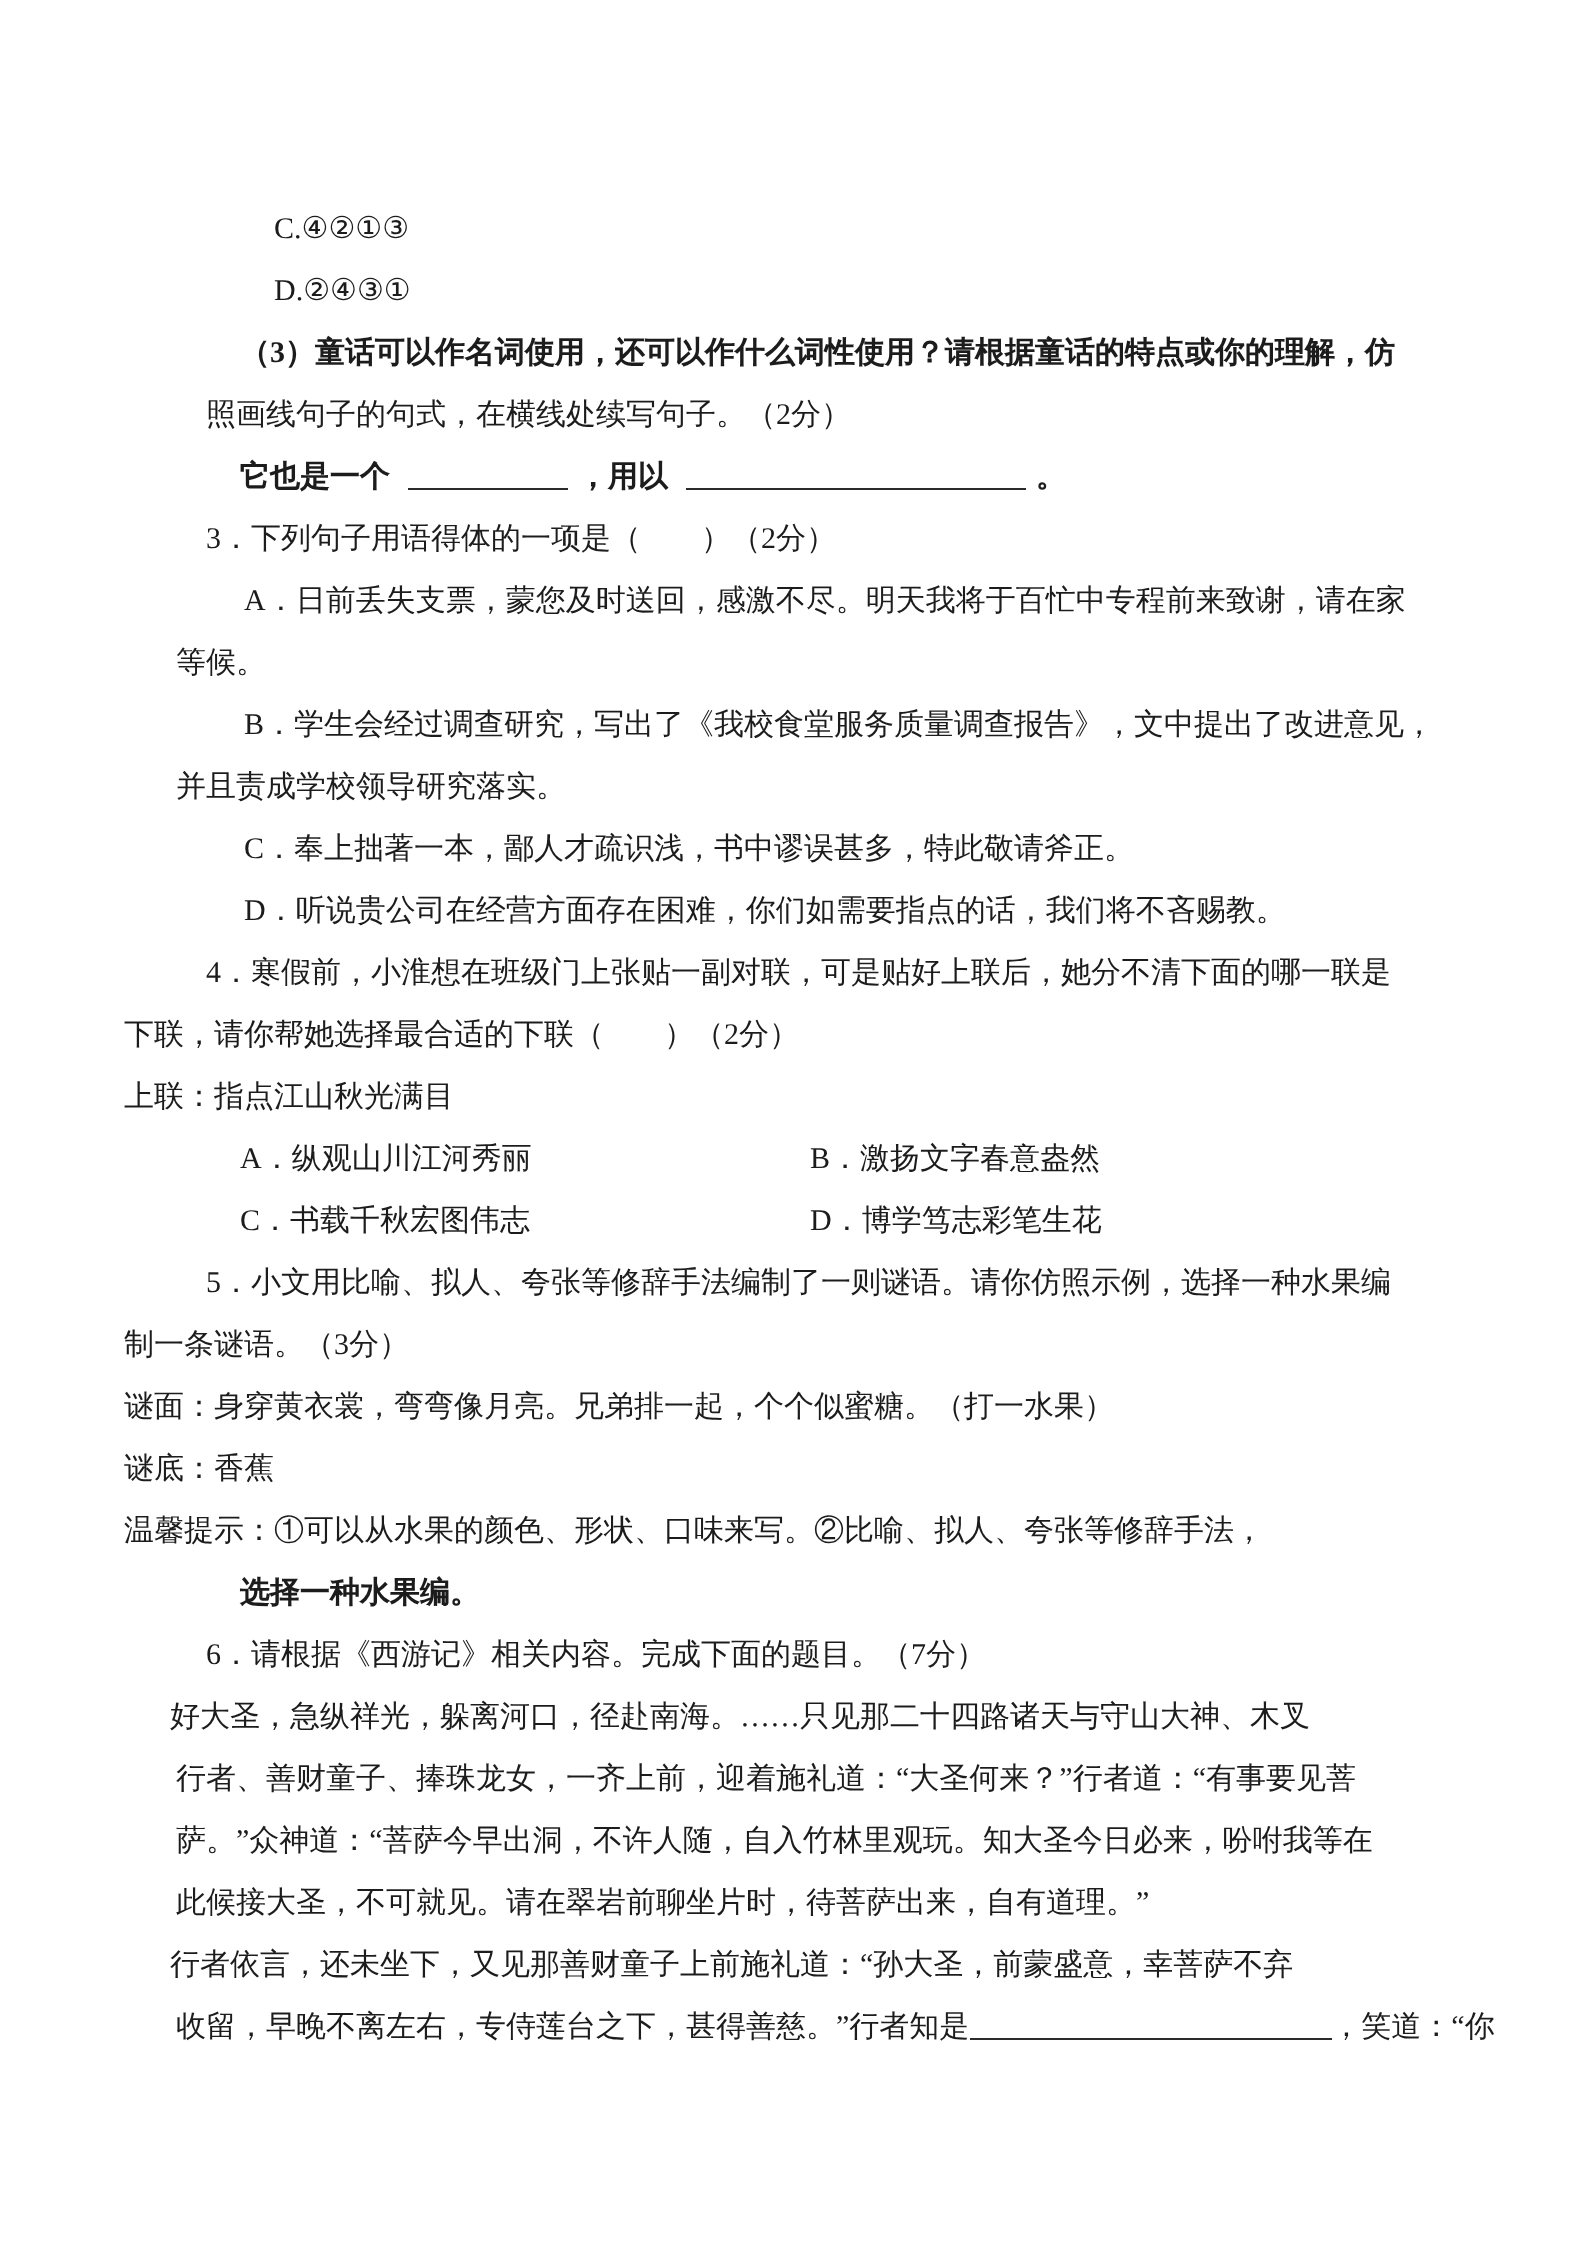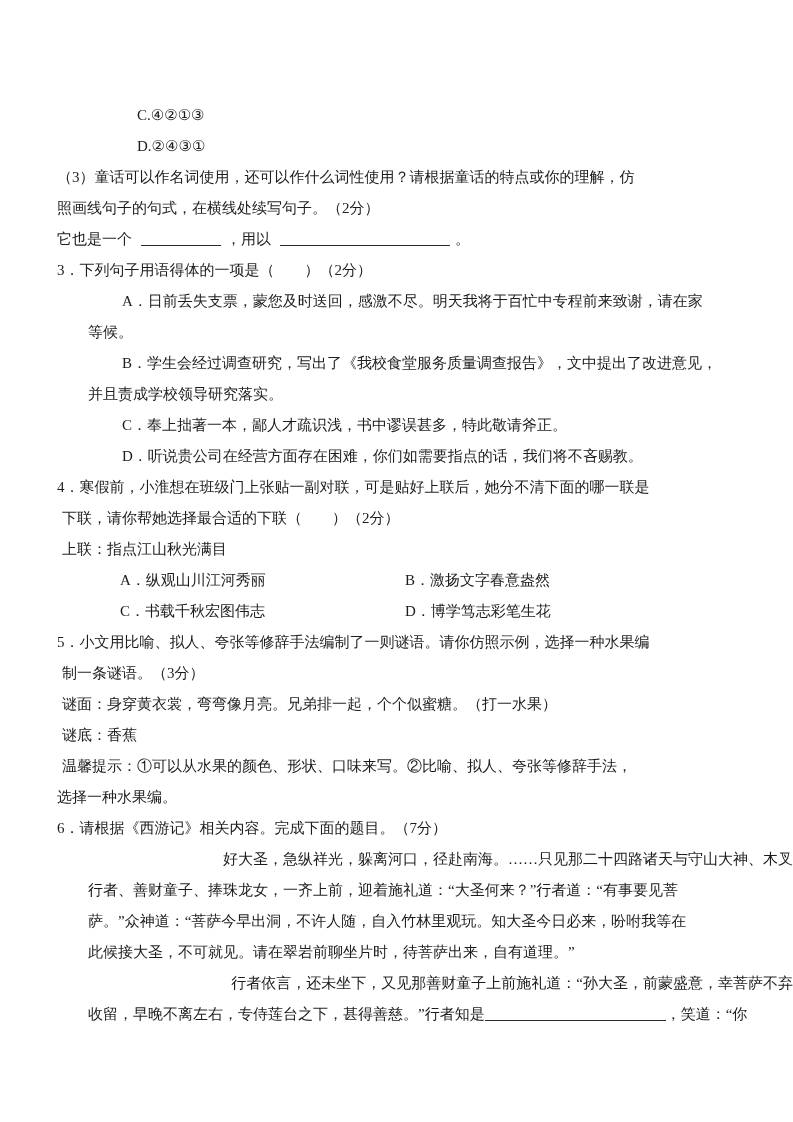--- a/index.html
+++ b/index.html
@@ -23,26 +23,26 @@
     padding-top: 100px;
     box-sizing: border-box;
   }
   .line {
     height: 31px;
     line-height: 31px;
     white-space: nowrap;
   }
   
   .i88  { padding-left: 88px; }
-  .i103 { padding-left: 57px; }
-  .i118 { padding-left: 57px; }
+  .i103 { padding-left: 103px; }
+  .i118 { padding-left: 120px; font-weight: bold; }
   .i122 { padding-left: 122px; }
   .i130 { padding-left: 120px; }
   .i133 { padding-left: 62px; }
-  .i135 { padding-left: 56px; text-align: right; }
+  .i135 { padding-left: 85px; }
   .i137 { padding-left: 137px; }
   
   .blank {
     display: inline-block;
     height: 14px;
     border-bottom: 1px solid #2b2b2b;
     vertical-align: -2px;
   }
   .w80  { width: 80px;  margin: 0 5px 0 9px; }
   .w170 { width: 170px; margin: 0 5px 0 9px; }

